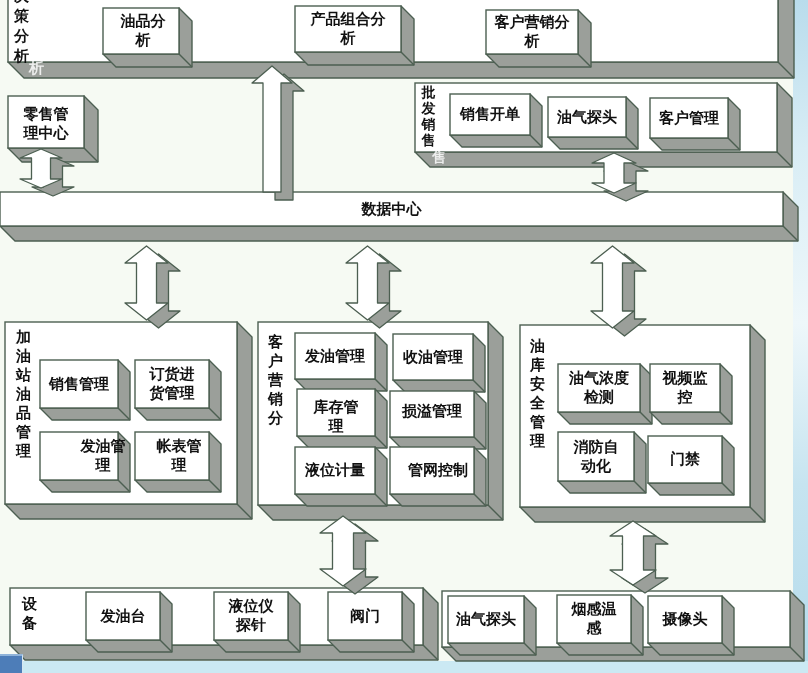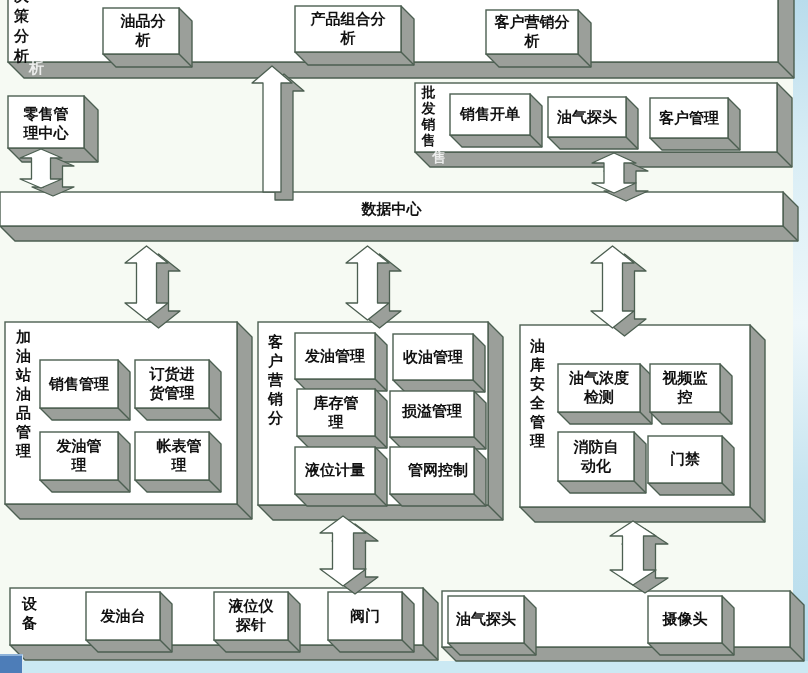--- a/index.html
+++ b/index.html
@@ -188,21 +188,21 @@
       <svg width="90" height="64" style="position: absolute; left: -2px; top: -2px; z-index: 0;">
         <g transform="translate(2,2)">
           <polygon points="74,0 86,12 86,60 12,60 0,48 74,48" fill="#9b9f9a" stroke="#4c5f51" stroke-width="1.4" stroke-linejoin="round"></polygon>
           <line x1="74" y1="48" x2="86" y2="60" stroke="#4c5f51" stroke-width="1.4"></line>
           <rect x="0" y="0" width="74" height="48" fill="#ffffff" stroke="#4c5f51" stroke-width="1.4"></rect>
         </g>
       </svg>
     <span class="lbl">订货进
 货管理</span>
   </div>
-  <div class="b3d" style="left:40px;top:432px;width:78px;height:48px;">
+  <div class="b3d" style="left:40px;top:432px;width:78px;height:48px;padding-left:48px;">
       <svg width="94" height="64" style="position: absolute; left: -2px; top: -2px; z-index: 0;">
         <g transform="translate(2,2)">
           <polygon points="78,0 90,12 90,60 12,60 0,48 78,48" fill="#9b9f9a" stroke="#4c5f51" stroke-width="1.4" stroke-linejoin="round"></polygon>
           <line x1="78" y1="48" x2="90" y2="60" stroke="#4c5f51" stroke-width="1.4"></line>
           <rect x="0" y="0" width="78" height="48" fill="#ffffff" stroke="#4c5f51" stroke-width="1.4"></rect>
         </g>
       </svg>
     <span class="lbl">发油管
 理</span>
   </div>
@@ -241,21 +241,21 @@
   <div class="b3d" style="left:393px;top:334px;width:80px;height:46px;">
       <svg width="96" height="62" style="position: absolute; left: -2px; top: -2px; z-index: 0;">
         <g transform="translate(2,2)">
           <polygon points="80,0 92,12 92,58 12,58 0,46 80,46" fill="#9b9f9a" stroke="#4c5f51" stroke-width="1.4" stroke-linejoin="round"></polygon>
           <line x1="80" y1="46" x2="92" y2="58" stroke="#4c5f51" stroke-width="1.4"></line>
           <rect x="0" y="0" width="80" height="46" fill="#ffffff" stroke="#4c5f51" stroke-width="1.4"></rect>
         </g>
       </svg>
     <span class="lbl">收油管理</span>
   </div>
-  <div class="b3d" style="left:297px;top:389px;width:78px;height:47px;">
+  <div class="b3d" style="left:297px;top:389px;width:78px;height:56px;">
       <svg width="94" height="63" style="position: absolute; left: -2px; top: -2px; z-index: 0;">
         <g transform="translate(2,2)">
           <polygon points="78,0 90,12 90,59 12,59 0,47 78,47" fill="#9b9f9a" stroke="#4c5f51" stroke-width="1.4" stroke-linejoin="round"></polygon>
           <line x1="78" y1="47" x2="90" y2="59" stroke="#4c5f51" stroke-width="1.4"></line>
           <rect x="0" y="0" width="78" height="47" fill="#ffffff" stroke="#4c5f51" stroke-width="1.4"></rect>
         </g>
       </svg>
     <span class="lbl">库存管
 理</span>
   </div>
@@ -398,20 +398,31 @@
   <div class="b3d" style="left:448px;top:596px;width:76px;height:47px;">
       <svg width="92" height="63" style="position: absolute; left: -2px; top: -2px; z-index: 0;">
         <g transform="translate(2,2)">
           <polygon points="76,0 88,12 88,59 12,59 0,47 76,47" fill="#9b9f9a" stroke="#4c5f51" stroke-width="1.4" stroke-linejoin="round"></polygon>
           <line x1="76" y1="47" x2="88" y2="59" stroke="#4c5f51" stroke-width="1.4"></line>
           <rect x="0" y="0" width="76" height="47" fill="#ffffff" stroke="#4c5f51" stroke-width="1.4"></rect>
         </g>
       </svg>
     <span class="lbl">油气探头</span>
   </div>
+  <div class="b3d" style="left:557px;top:595px;width:74px;height:48px;">
+      <svg width="90" height="64" style="position: absolute; left: -2px; top: -2px; z-index: 0;">
+        <g transform="translate(2,2)">
+          <polygon points="74,0 86,12 86,60 12,60 0,48 74,48" fill="#9b9f9a" stroke="#4c5f51" stroke-width="1.4" stroke-linejoin="round"></polygon>
+          <line x1="74" y1="48" x2="86" y2="60" stroke="#4c5f51" stroke-width="1.4"></line>
+          <rect x="0" y="0" width="74" height="48" fill="#ffffff" stroke="#4c5f51" stroke-width="1.4"></rect>
+        </g>
+      </svg>
+    <span class="lbl">烟感温
+感</span>
+  </div>
   <div class="b3d" style="left:648px;top:596px;width:74px;height:47px;">
       <svg width="90" height="63" style="position: absolute; left: -2px; top: -2px; z-index: 0;">
         <g transform="translate(2,2)">
           <polygon points="74,0 86,12 86,59 12,59 0,47 74,47" fill="#9b9f9a" stroke="#4c5f51" stroke-width="1.4" stroke-linejoin="round"></polygon>
           <line x1="74" y1="47" x2="86" y2="59" stroke="#4c5f51" stroke-width="1.4"></line>
           <rect x="0" y="0" width="74" height="47" fill="#ffffff" stroke="#4c5f51" stroke-width="1.4"></rect>
         </g>
       </svg>
     <span class="lbl">摄像头</span>
   </div>

